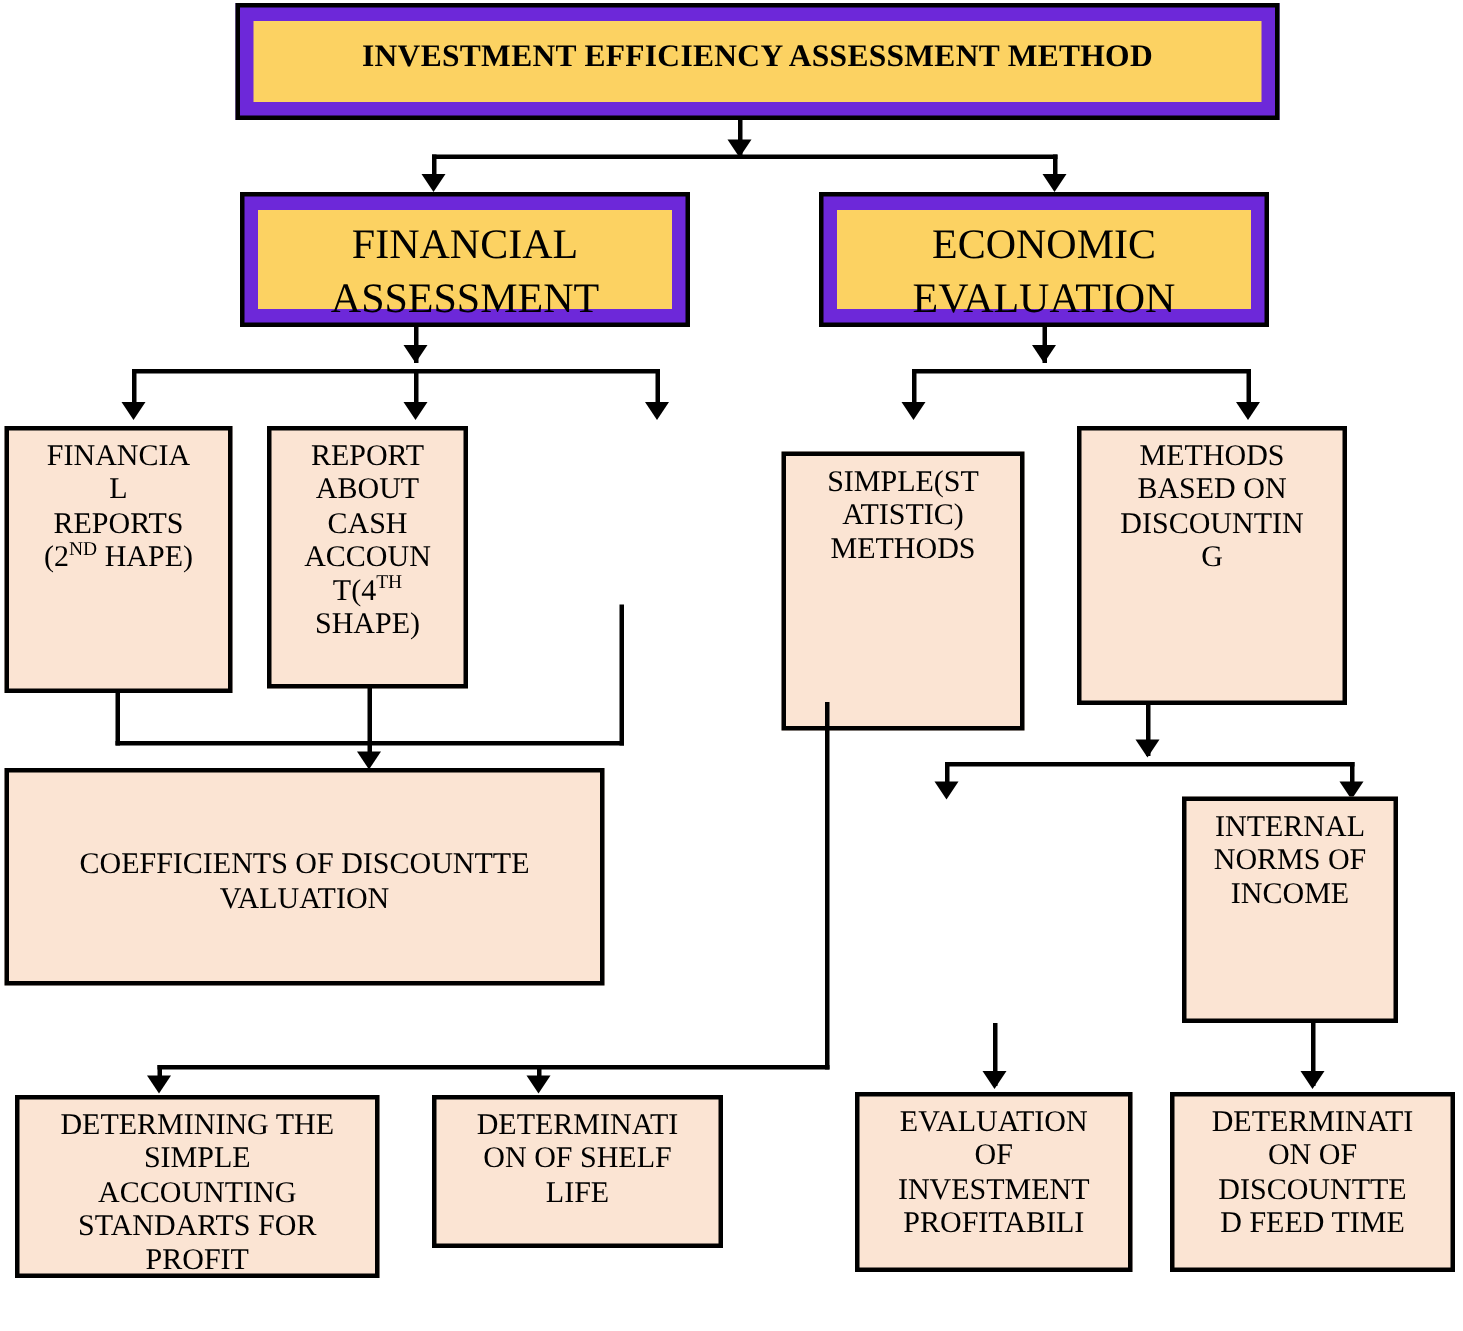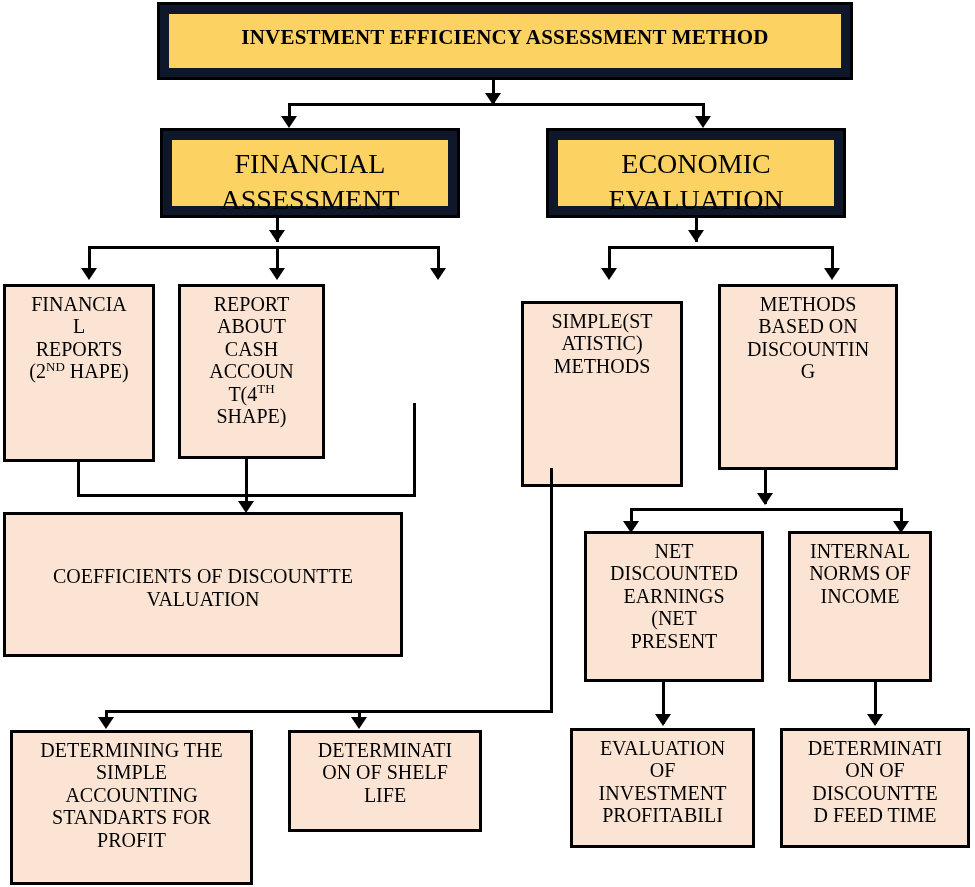--- a/index.html
+++ b/index.html
@@ -37,21 +37,21 @@
 
   
   .peach {
     background: #fbe4d3;
     font-size: 20px;
     padding-top: 6px;
   }
 
   
   .gold {
-    background: #0f172a;
+    background: #6d28d9;
     padding: 9px;
     align-items: center;
     justify-content: stretch;
   }
   .gold .inner {
     width: 100%;
     height: 100%;
     background: #fcd262;
     display: flex;
     align-items: flex-start;
@@ -137,21 +137,21 @@
   <div class="ln vl" style="left:831px; top:246px; width:3px; height:28px;"></div>
   <div class="arrow" style="left:824px; top:268px;"></div>
 
   <div class="node peach" style="left:3px; top:284px; width:152px; height:178px;">
     <span class="txt"><span>FINANCIA
 L
 REPORTS
 (2</span><sup>ND</sup><span> HAPE)</span></span>
   </div>
 
-  <div class="node peach" style="left:178px; top:284px; width:147px; height:175px;">
+  <div class="node peach" style="left:178px; top:284px; width:134px; height:175px;">
     <span class="txt"><span>REPORT
 ABOUT
 CASH
 ACCOUN
 T(4</span><sup>TH</sup><span>
 SHAPE)</span></span>
   </div>
 
 
   <div class="node peach" style="left:521px; top:301px; width:162px; height:186px;">
@@ -179,47 +179,40 @@
   </div>
 
   <div class="ln vl" style="left:764px; top:470px; width:3px; height:34px;"></div>
   <div class="arrow" style="left:757px; top:493px;"></div>
   <div class="ln hl" style="left:630px; top:508px; width:273px; height:3px;"></div>
   <div class="ln vl" style="left:630px; top:508px; width:3px; height:20px;"></div>
   <div class="arrow" style="left:623px; top:521px;"></div>
   <div class="ln vl" style="left:900px; top:508px; width:3px; height:20px;"></div>
   <div class="arrow" style="left:893px; top:521px;"></div>
 
-  <div class="node peach" style="left:584px; top:531px; width:180px; height:151px;">
-    <span class="txt">NET
-DISCOUNTED
-EARNINGS
-(NET
-PRESENT</span>
-  </div>
 
   <div class="node peach" style="left:788px; top:531px; width:144px; height:151px;">
     <span class="txt">INTERNAL
 NORMS OF
 INCOME</span>
   </div>
 
   <div class="ln vl" style="left:550px; top:468px; width:3px; height:245px;"></div>
   <div class="ln hl" style="left:105px; top:710px; width:448px; height:3px;"></div>
   <div class="ln vl" style="left:105px; top:710px; width:3px; height:14px;"></div>
   <div class="arrow" style="left:98px; top:717px;"></div>
   <div class="ln vl" style="left:358px; top:710px; width:3px; height:14px;"></div>
   <div class="arrow" style="left:351px; top:717px;"></div>
 
   <div class="ln vl" style="left:662px; top:682px; width:3px; height:42px;"></div>
   <div class="arrow" style="left:655px; top:714px;"></div>
   <div class="ln vl" style="left:874px; top:682px; width:3px; height:42px;"></div>
   <div class="arrow" style="left:867px; top:714px;"></div>
 
-  <div class="node peach" style="left:10px; top:730px; width:243px; height:155px;">
+  <div class="node peach" style="left:10px; top:730px; width:243px; height:122px;">
     <span class="txt">DETERMINING THE
 SIMPLE
 ACCOUNTING
 STANDARTS FOR
 PROFIT</span>
   </div>
 
   <div class="node peach" style="left:288px; top:730px; width:194px; height:102px;">
     <span class="txt">DETERMINATI
 ON OF SHELF

